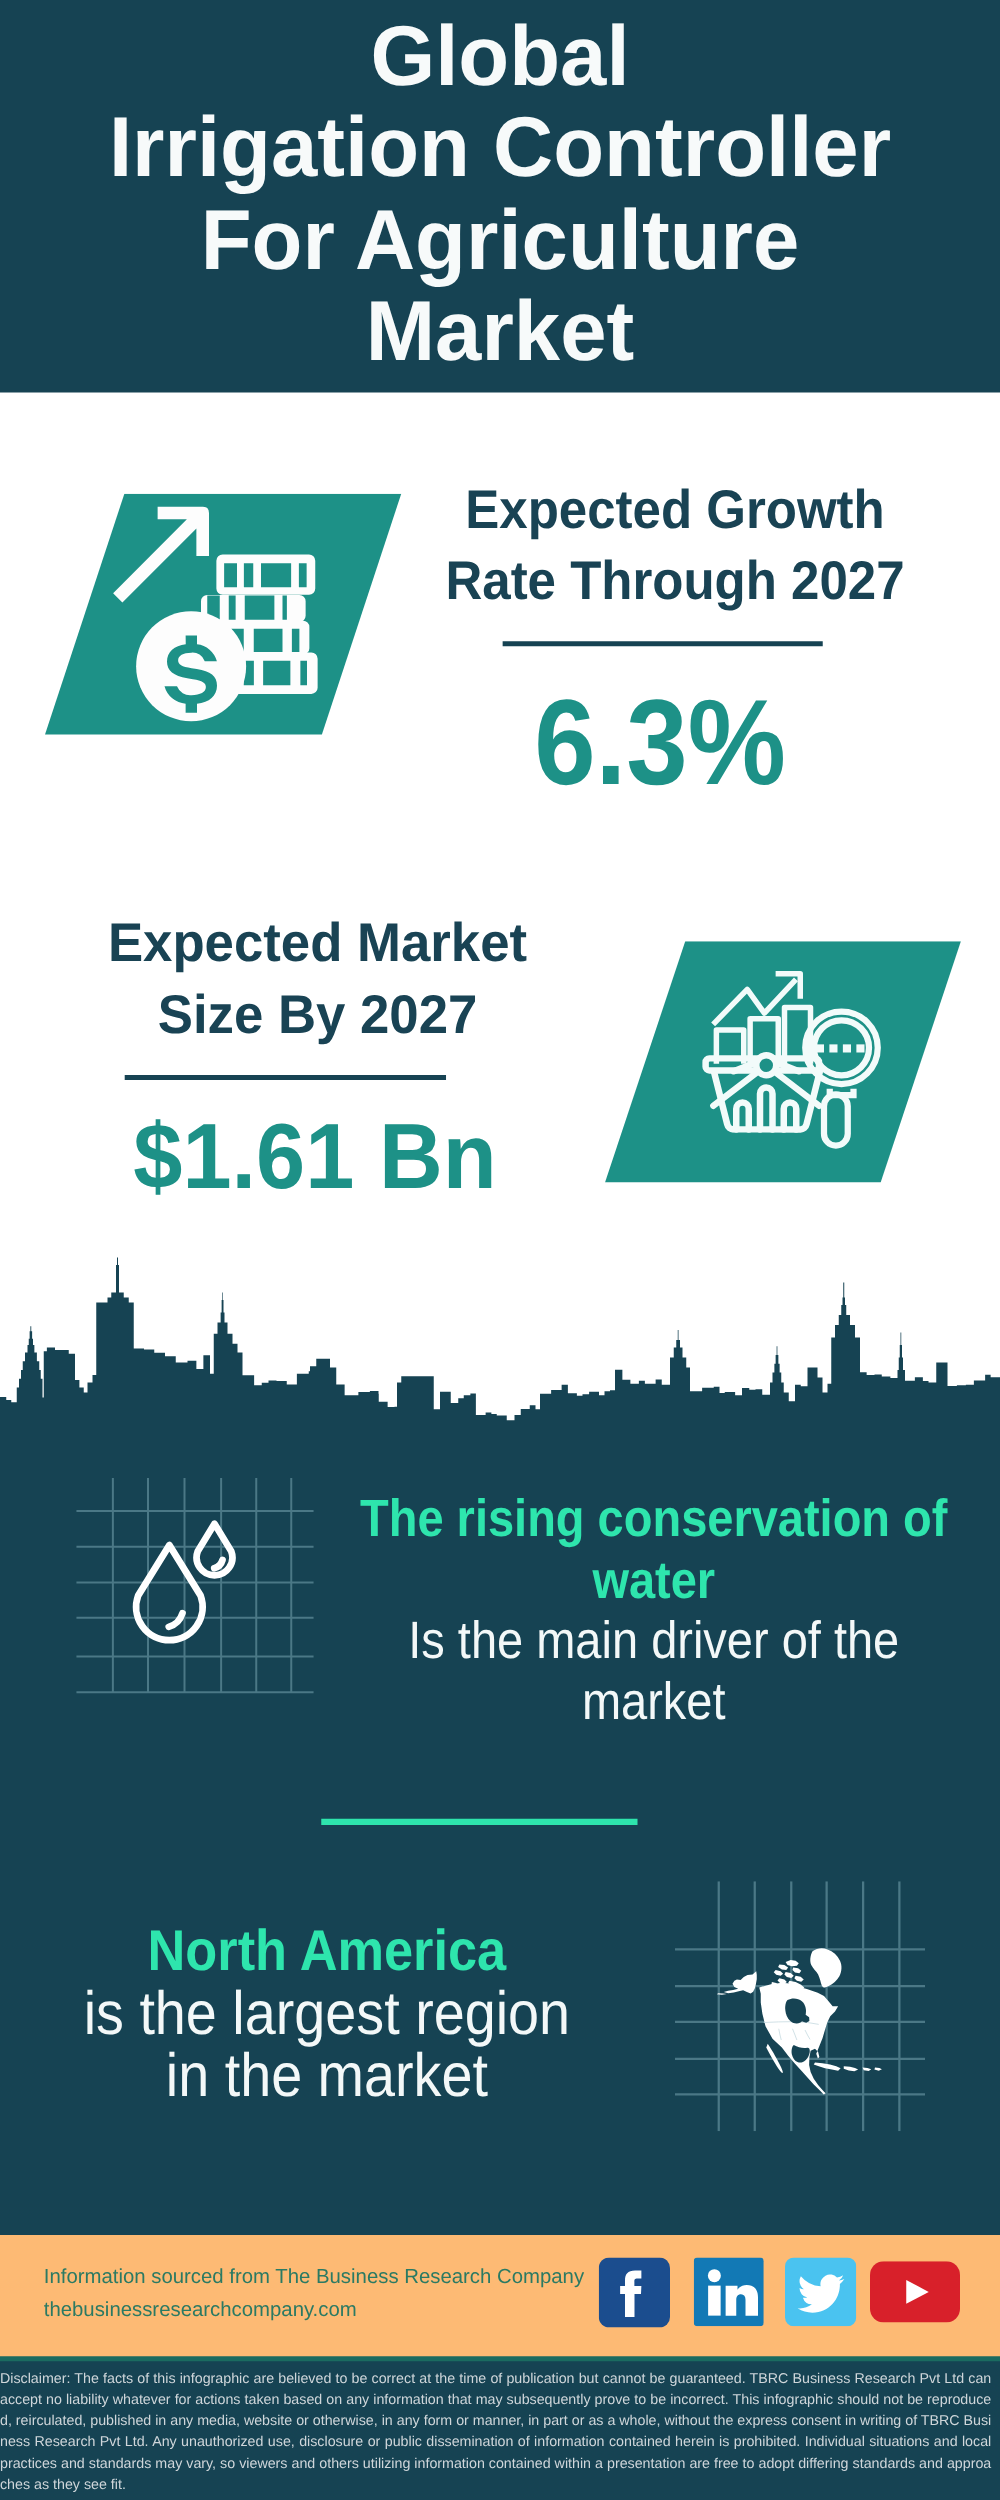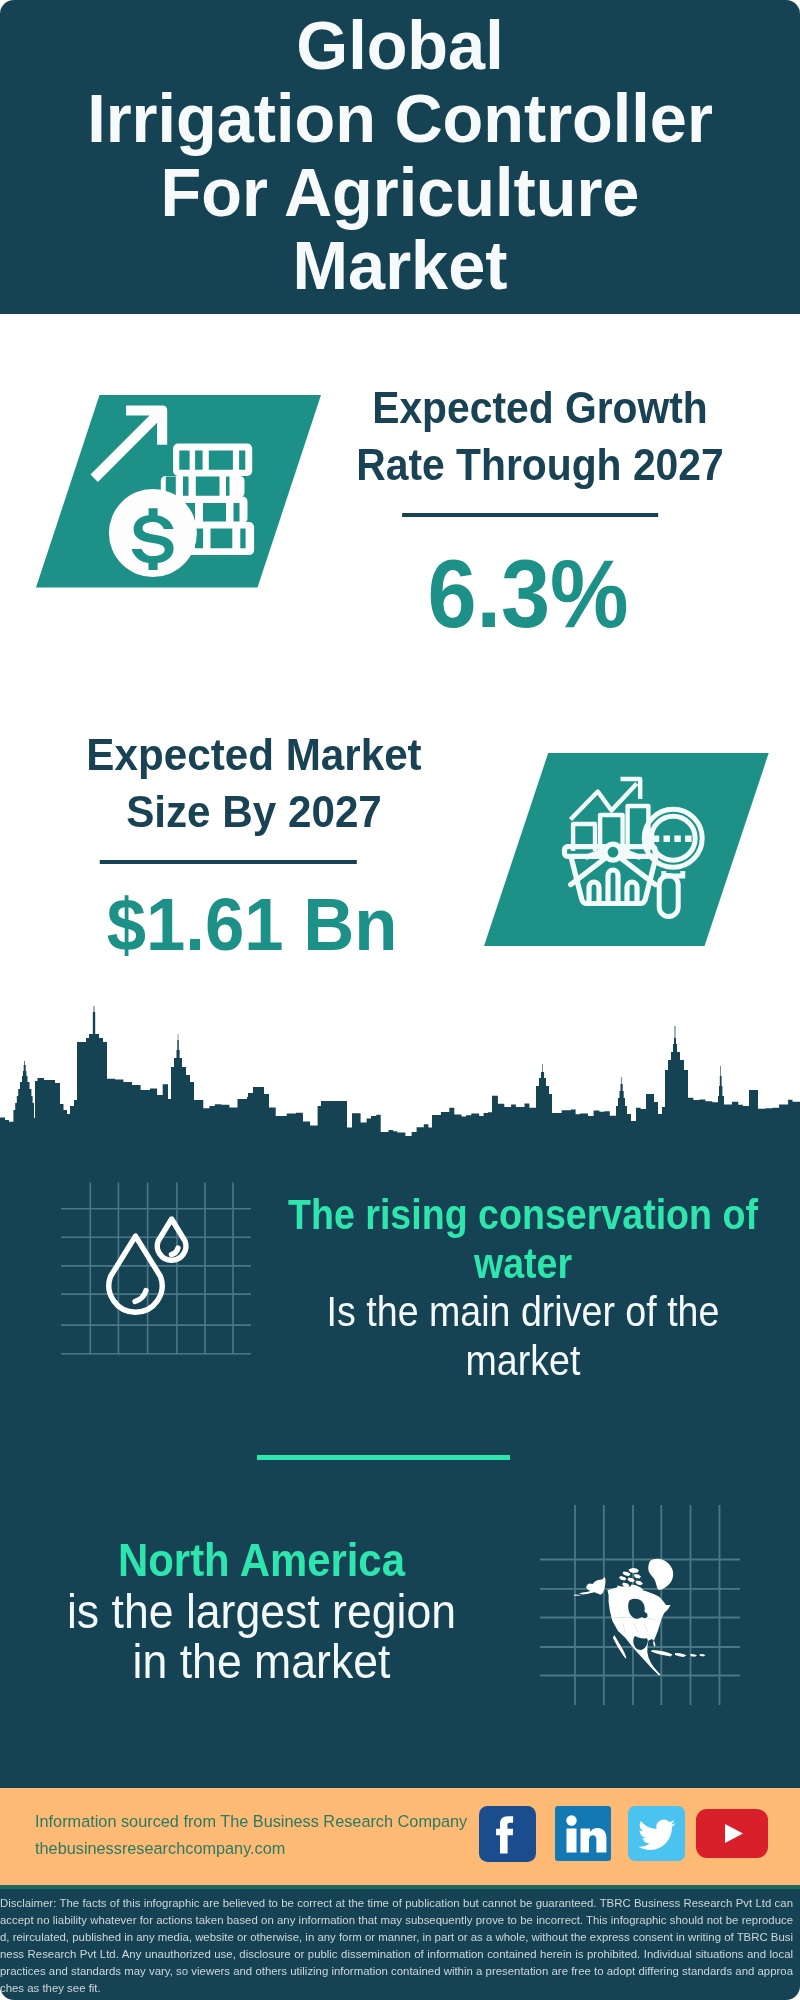--- a/index.html
+++ b/index.html
@@ -2,21 +2,21 @@
 <html><head>
 <meta charset="utf-8">
 <style>
   * { margin:0; padding:0; box-sizing:border-box; }
   html,body { width:800px; height:2000px; }
   body {
     font-family:"Liberation Sans", sans-serif;
     background:#ffffff;
     overflow:hidden;
   }
-  .page { position:relative; width:800px; height:2000px; background:#ffffff; overflow:hidden;border-radius:14px; }
+  .page { position:relative; width:800px; height:2000px; background:#ffffff; overflow:hidden; }
 
   
   .header { position:absolute; left:0; top:0; width:800px; height:314px; background:#164353; }
   .header .ttl {
     position:absolute; left:0; top:8.5px; width:800px; transform:scaleX(0.98); transform-origin:50% 0;
     text-align:center; color:#f7fafa; font-weight:bold;
     font-size:68px; line-height:73.5px; letter-spacing:0px;
     white-space:pre-line;
   }
 

